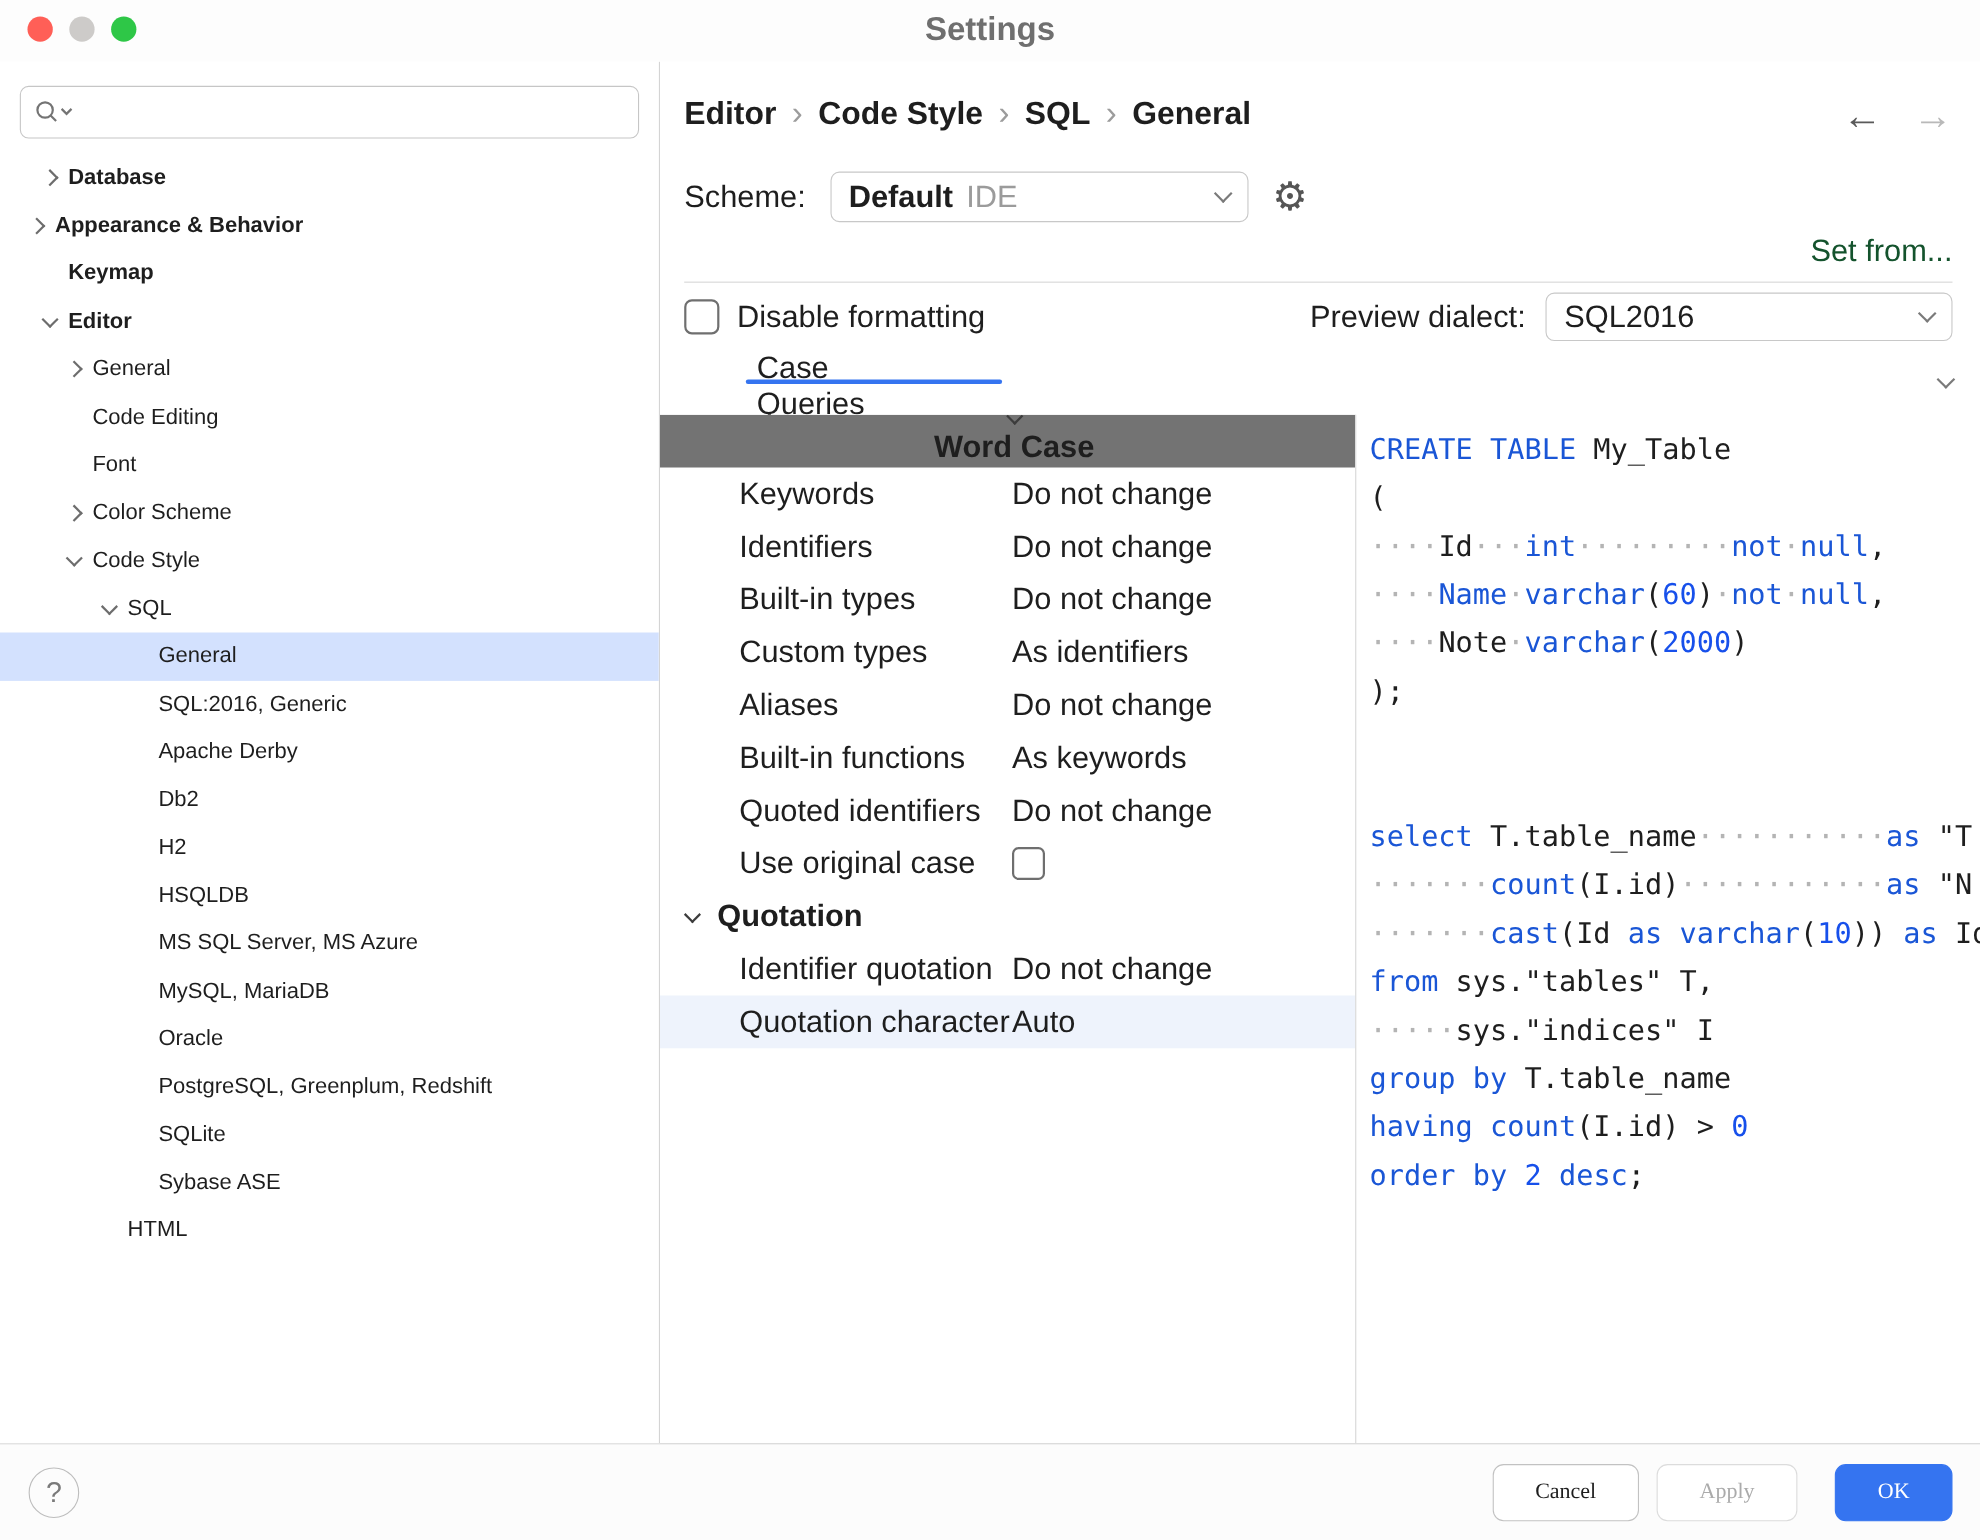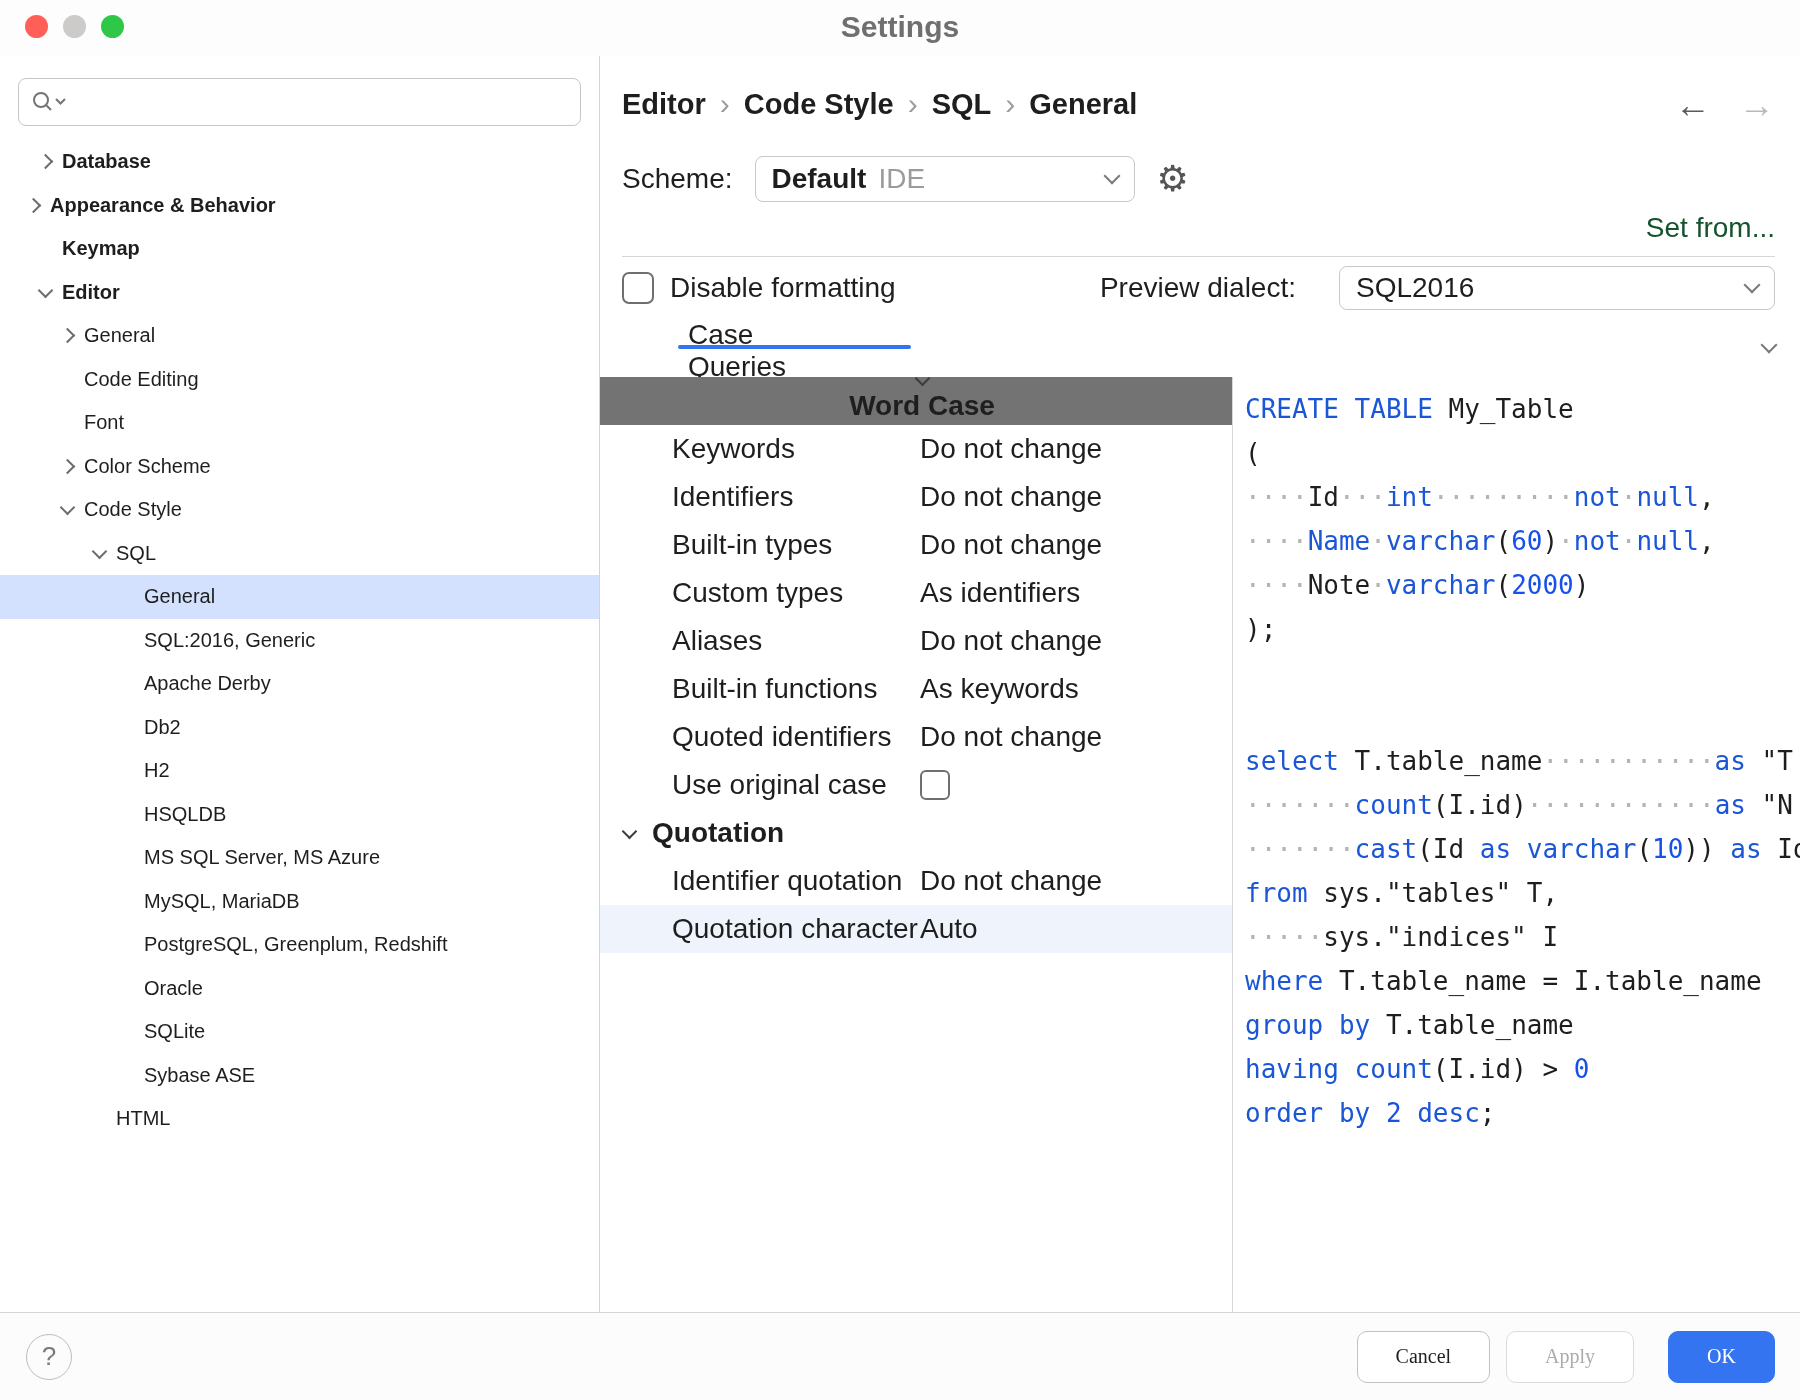--- a/index.html
+++ b/index.html
@@ -56,21 +56,21 @@
   .gear { font-size:36px; color:#555; line-height:1; }
   .setfrom-row { margin-top:10px; height:36px; text-align:right; }
   .link { color:#14532d; cursor:pointer; font-size:28px; }
   .header-divider { border-bottom:1px solid #d6d6d6; margin-top:8px; }
   
   .toolbar-row { height:62px; display:flex; align-items:center; justify-content:space-between;
                  padding:0 25px 0 22px; }
   .cb-group { display:flex; align-items:center; gap:16px; }
   .checkbox { width:32px; height:32px; border:2px solid #6f6f6f; border-radius:7px; background:#fff; flex-shrink:0; }
   .dialect-group { display:flex; align-items:center; gap:18px; }
-  .dialect-select { width:436px; height:44px;margin-left:25px; }
+  .dialect-select { width:370px; height:44px; }
   
   .tabs-row { height:58px; position:relative; display:flex; align-items:stretch; overflow:hidden; }
   .tabs-scroll { display:flex; padding-left:66px; overflow:hidden; margin-right:62px;flex-direction:column; }
   .tab { padding:0 22px; display:flex; align-items:center; font-size:28px; position:relative; white-space:nowrap; cursor:default; }
   .tab.active::after { content:""; position:absolute; left:12px; right:12px; bottom:2px; height:4px;
                        background:#3574f0; border-radius:3px; }
   .tabs-chevron { position:absolute; right:0; top:0; bottom:0; width:62px; background:#fff;
                   display:flex; align-items:center; justify-content:center; }
   
   .panes { flex:1; display:flex; min-height:0; }
@@ -209,25 +209,25 @@
         <div class="tree-row" style="padding-left: 110px;">
           <span class="chev-box"></span>
           <span class="tree-label">MS SQL Server, MS Azure</span>
         </div>
         <div class="tree-row" style="padding-left: 110px;">
           <span class="chev-box"></span>
           <span class="tree-label">MySQL, MariaDB</span>
         </div>
         <div class="tree-row" style="padding-left: 110px;">
           <span class="chev-box"></span>
+          <span class="tree-label">Oracle</span>
+        </div>
+        <div class="tree-row" style="padding-left: 110px;">
+          <span class="chev-box"></span>
           <span class="tree-label">PostgreSQL, Greenplum, Redshift</span>
-        </div>
-        <div class="tree-row" style="padding-left: 110px;">
-          <span class="chev-box"></span>
-          <span class="tree-label">Oracle</span>
         </div>
         <div class="tree-row" style="padding-left: 110px;">
           <span class="chev-box"></span>
           <span class="tree-label">SQLite</span>
         </div>
         <div class="tree-row" style="padding-left: 110px;">
           <span class="chev-box"></span>
           <span class="tree-label">Sybase ASE</span>
         </div>
         <div class="tree-row" style="padding-left: 82px;">
@@ -360,21 +360,20 @@
           <div class="code-line"><span class="c-w">····</span><span class="c-k">Name</span><span class="c-w">·</span><span class="c-k">varchar</span><span class="c-p">(</span><span class="c-n">60</span><span class="c-p">)</span><span class="c-w">·</span><span class="c-k">not</span><span class="c-w">·</span><span class="c-k">null</span><span class="c-p">,</span></div>
           <div class="code-line"><span class="c-w">····</span><span class="c-p">Note</span><span class="c-w">·</span><span class="c-k">varchar</span><span class="c-p">(</span><span class="c-n">2000</span><span class="c-p">)</span></div>
           <div class="code-line"><span class="c-p">);</span></div>
           <div class="code-line">&nbsp;</div>
           <div class="code-line">&nbsp;</div>
           <div class="code-line"><span class="c-k">select</span><span class="c-p"> T.table_name</span><span class="c-w">···········</span><span class="c-k">as</span><span class="c-p"> "T</span></div>
           <div class="code-line"><span class="c-w">·······</span><span class="c-k">count</span><span class="c-p">(I.id)</span><span class="c-w">············</span><span class="c-k">as</span><span class="c-p"> "N</span></div>
           <div class="code-line"><span class="c-w">·······</span><span class="c-k">cast</span><span class="c-p">(Id </span><span class="c-k">as</span><span class="c-p"> </span><span class="c-k">varchar</span><span class="c-p">(</span><span class="c-n">10</span><span class="c-p">)) </span><span class="c-k">as</span><span class="c-p"> Id</span></div>
           <div class="code-line"><span class="c-k">from</span><span class="c-p"> sys."tables" T,</span></div>
           <div class="code-line"><span class="c-w">·····</span><span class="c-p">sys."indices" I</span></div>
-          <div class="code-line"><span class="c-k">where</span><span class="c-p"> T.table_name = I.table_name</span></div>
           <div class="code-line"><span class="c-k">group</span><span class="c-p"> </span><span class="c-k">by</span><span class="c-p"> T.table_name</span></div>
           <div class="code-line"><span class="c-k">having</span><span class="c-p"> </span><span class="c-k">count</span><span class="c-p">(I.id) &gt; </span><span class="c-n">0</span></div>
           <div class="code-line"><span class="c-k">order</span><span class="c-p"> </span><span class="c-k">by</span><span class="c-p"> </span><span class="c-n">2</span><span class="c-p"> </span><span class="c-k">desc</span><span class="c-p">;</span></div>
         </div>
     </div>
 
   </section>
 </div>
 
 <div class="footer">

